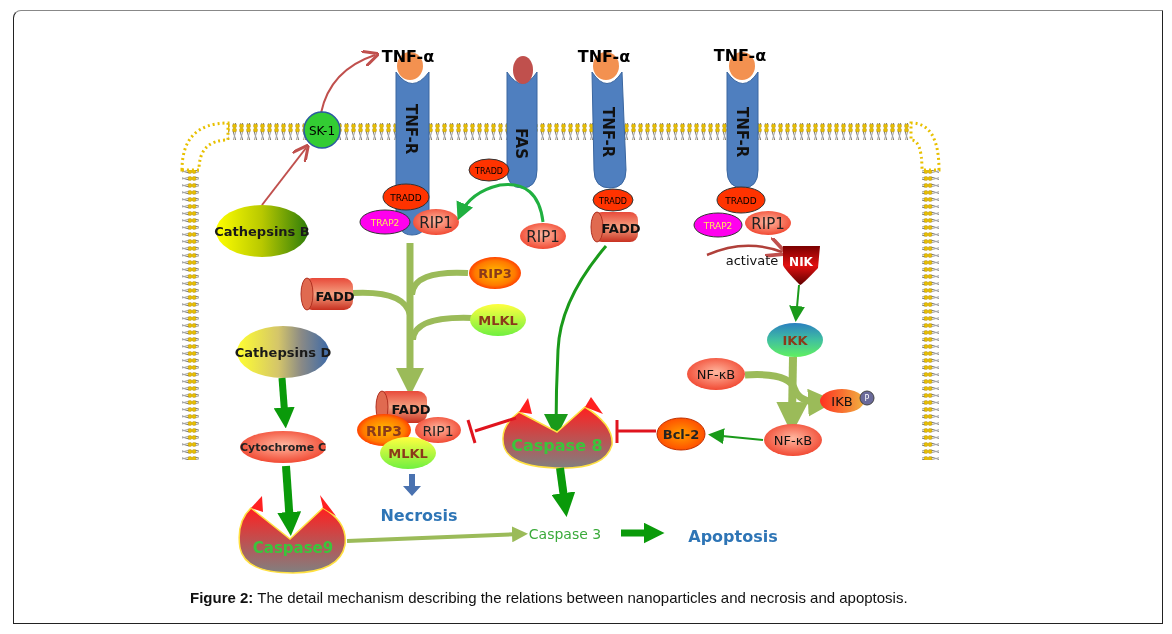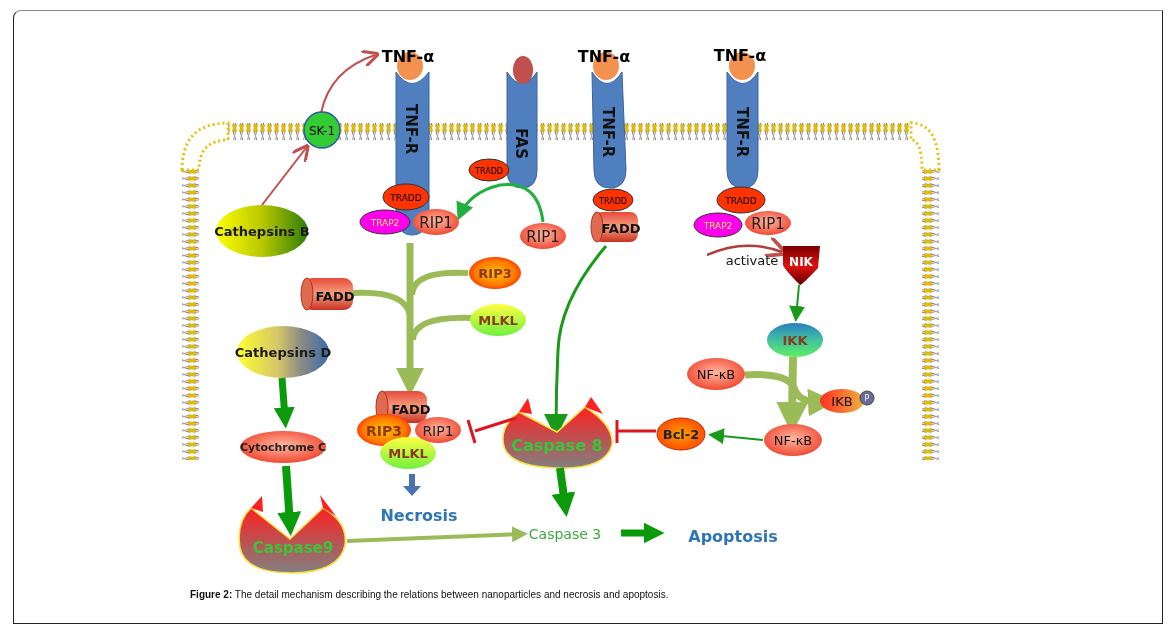--- a/index.html
+++ b/index.html
@@ -1,20 +1,20 @@
 <!DOCTYPE html>
 <html><head>
 <meta charset="utf-8">
 <style>
   html, body { margin: 0; padding: 0; background: #ffffff; }
   body { width: 1172px; height: 634px; position: relative; overflow: hidden; font-family: "Liberation Sans", sans-serif; }
   #frame { position: absolute; left: 13px; top: 10px; width: 1150px; height: 614px; border: 1px solid #222; border-top-color: #888; border-radius: 8px 0 0 0; box-sizing: border-box; }
   svg#diagram { position: absolute; left: 0; top: 0; }
   .lbl { font-family: "DejaVu Sans", sans-serif; }
-  .caption { position: absolute; left: 190px; top: 589px; font-size: 10px; color: #111; font-family: "Liberation Sans", sans-serif; }
+  .caption { position: absolute; left: 190px; top: 589px; font-size: 15px; color: #111; font-family: "Liberation Sans", sans-serif; }
   .caption b { font-weight: bold; }
 </style>
 </head>
 <body>
 
 <div id="frame"></div>
 
 <svg id="diagram" width="1172" height="634" viewBox="0 0 1172 634" xmlns="http://www.w3.org/2000/svg">
   <defs>
     <linearGradient id="gCathB" x1="0" x2="1" y1="0" y2="0">

